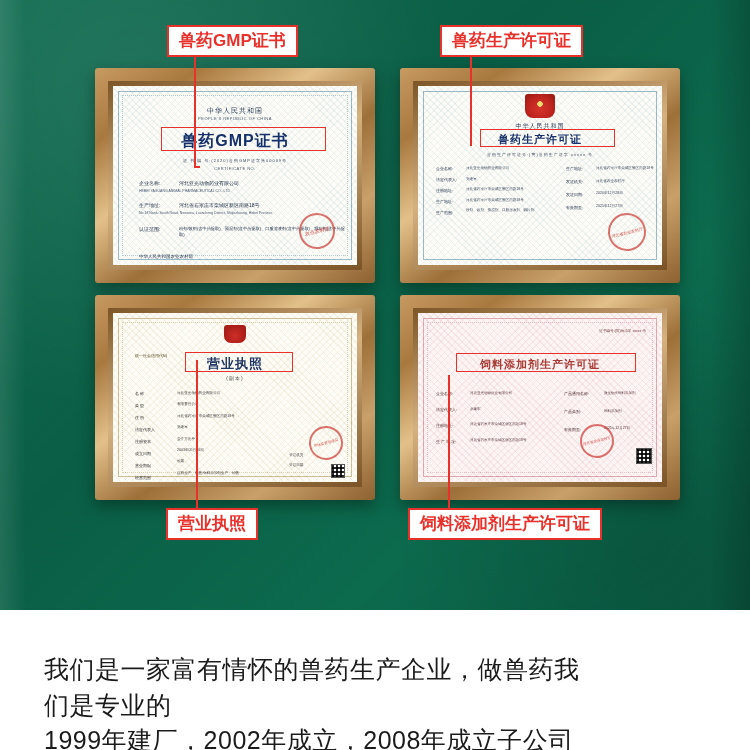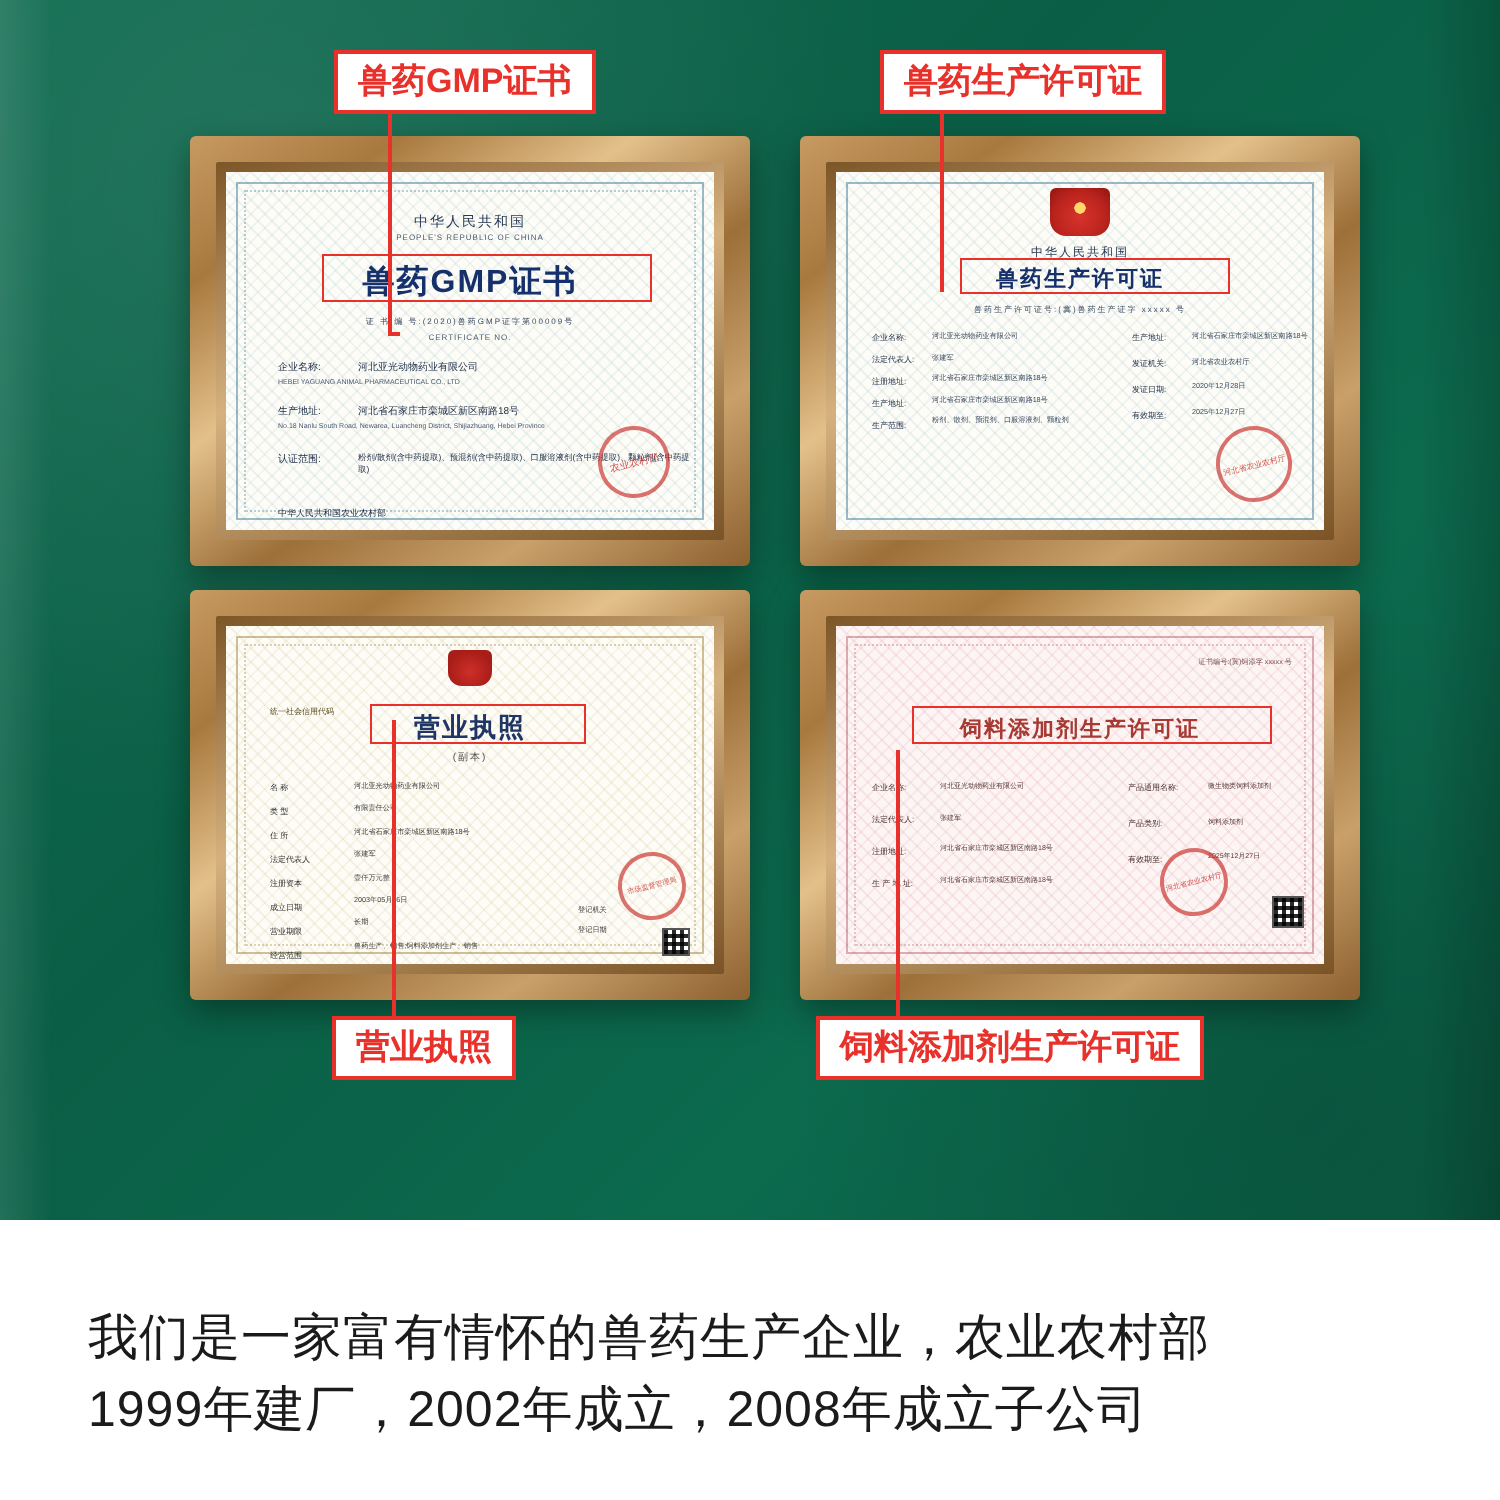--- a/index.html
+++ b/index.html
@@ -382,17 +382,18 @@
         </div>
 
         <div class="stamp" style="right:48px; bottom:24px; width:34px; height:34px; font-size:3.6px; text-align:center;">河北省农业农村厅</div>
 
         <div class="qr" style="right:10px; bottom:18px; width:16px; height:16px;"></div>
       </div>
     </div>
   </div>
 
   <div class="bottom">
-    <p>我们是一家富有情怀的兽药生产企业，农业农村部</p>
+    <p>我们是一家富有情怀的兽药生产企业，做兽药我</p>
+    <p>们是专业的</p>
     <p>1999年建厂，2002年成立，2008年成立子公司</p>
   </div>
 
 </div>
 
 </body></html>

